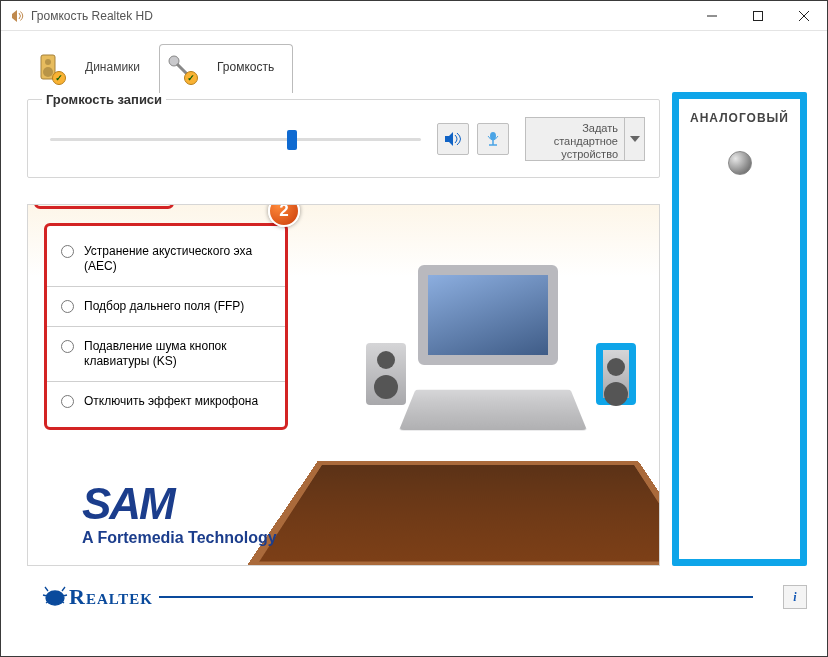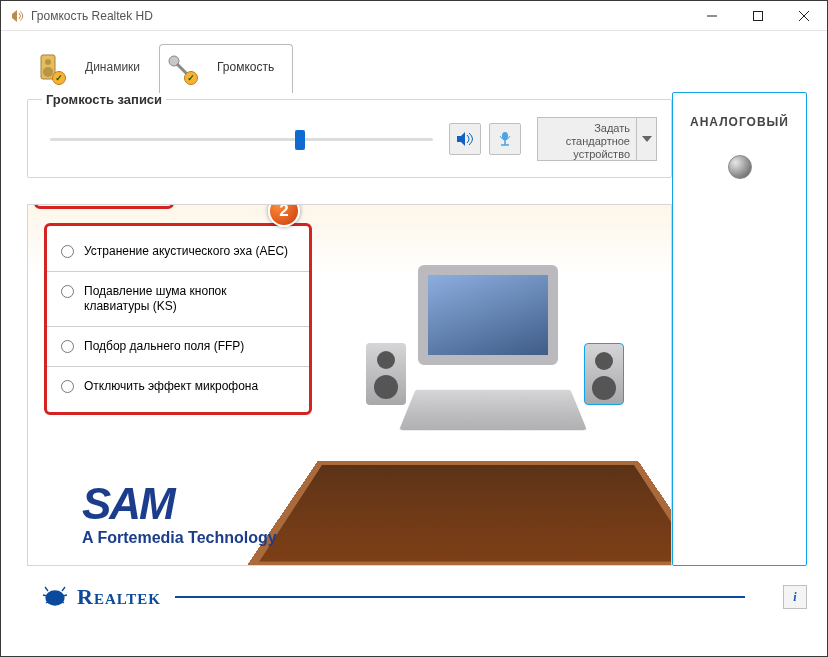--- a/index.html
+++ b/index.html
@@ -64,23 +64,24 @@
   .check-badge::after { content:"✓"; font-size:9px; color:#065d05; font-weight:bold; }
 
   .main-area {
     flex: 1;
     display: flex;
     padding: 0 20px 12px 26px;
   }
   .left { flex: 1; display:flex; flex-direction: column; }
   .right {
     width: 135px;
-    border: 1px solid #0ea5e9;
+    margin-left: 12px;
+    border: 7px solid #0ea5e9;
     border-radius: 2px;
-    padding-top: 22px;
+    padding-top: 12px;
     text-align: center;
   }
   .right .panel-title { font-weight: bold; font-size: 12px; letter-spacing: 1px; color:#444; }
   .jack {
     width: 24px; height: 24px; border-radius: 50%;
     margin: 26px auto;
     background: radial-gradient(circle at 30% 30%, #e7e7e7, #8d8d8d 60%, #555 100%);
     border: 1px solid #888;
   }
 
@@ -128,21 +129,21 @@
     position:absolute; top: -26px; left: 6px;
     width: 140px; height: 30px;
     border: 3px solid #d32323;
     border-radius: 6px;
     pointer-events: none;
   }
 
   .options-box {
     position: absolute;
     top: 18px; left: 16px;
-    width: 268px;
+    width: 244px;
     background: #fff;
     border: 3px solid #d32323;
     border-radius: 6px;
     padding: 6px 0;
   }
   .opt {
     display:flex; gap:10px; align-items:flex-start;
     padding: 12px 14px;
     border-bottom: 1px solid #cfcfcf;
     font-size: 12px; line-height:1.25;
@@ -205,21 +206,21 @@
     letter-spacing: -2px;
     margin-top: 13px;
   }
   .sam-logo .sub { font-size: 16px; font-weight: bold; color:#1b3d8c; }
 
   
   .bottom {
     height: 78px; display:flex; flex-direction:column;
     padding: 6px 20px 14px 40px;
   }
-  .brand-row { display:flex; align-items:center; gap:8px; }
+  .brand-row { display:flex; align-items:center; }
   .brand-text {
     font-family: "Palatino Linotype","Georgia",serif;
     font-size: 22px; font-weight: bold; letter-spacing: 1px;
     color: #0a4a9c;
     font-variant: small-caps;
   }
   .brand-line { flex:1; height:2px; background:#0a4a9c; margin-left:6px; margin-right: 30px;}
   .info-btn {
     width: 24px; height: 24px; border: 1px solid #bfbfbf; background:#f4f4f4;
     display:flex;align-items:center;justify-content:center;
@@ -326,25 +327,25 @@
 
           <div class="highlight-tab"></div>
 
           <div class="options-box">
             <div class="opt">
               <span class="radio"></span>
               <span>Устранение акустического эха (AEC)</span>
             </div>
             <div class="opt">
               <span class="radio"></span>
-              <span>Подавление шума кнопок клавиатуры (KS)</span>
+              <span>Подбор дальнего поля (FFP)</span>
             </div>
             <div class="opt">
               <span class="radio"></span>
-              <span>Подбор дальнего поля (FFP)</span>
+              <span>Подавление шума кнопок клавиатуры (KS)</span>
             </div>
             <div class="opt">
               <span class="radio"></span>
               <span>Отключить эффект микрофона</span>
             </div>
           </div>
 
           <div class="callout" style="left:240px; top:-10px;">2</div>
 
           <div class="desk"></div>

